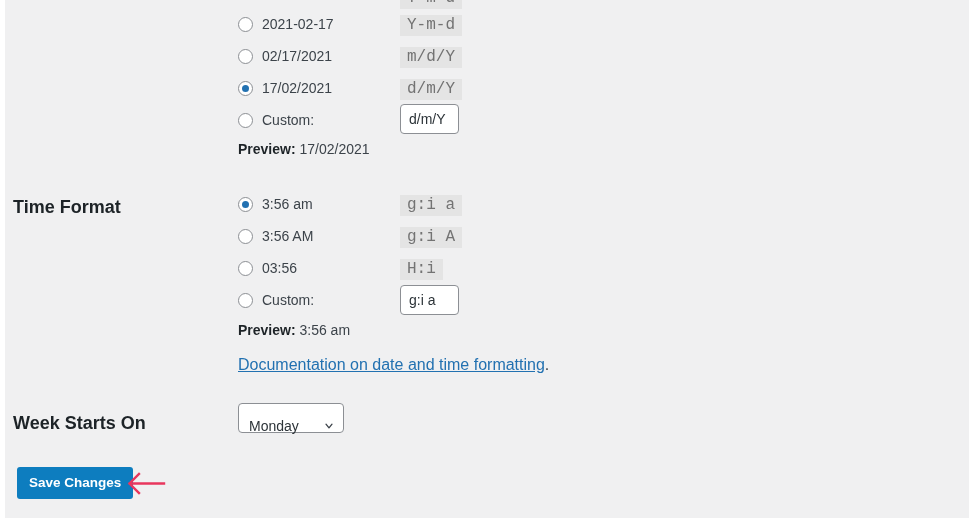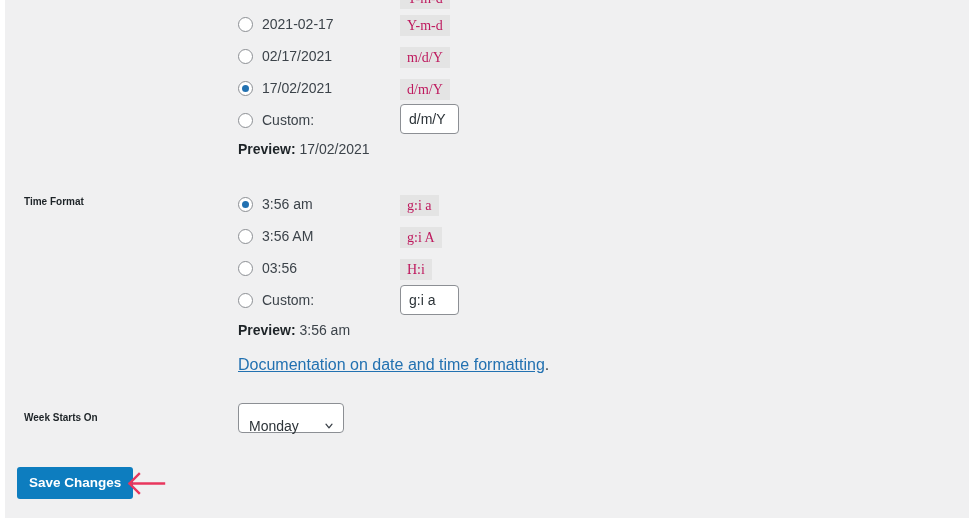--- a/index.html
+++ b/index.html
@@ -36,25 +36,25 @@
   }
 
   
   .row {
     position: absolute;
     display: flex;
     align-items: flex-start;
   }
   .th {
     width: 218px;
-    padding-left: 24px;
+    padding-left: 13px;
     box-sizing: border-box;
     font-weight: bold;
     color: #1d2327;
-    font-size: 10px;
+    font-size: 18px;
     line-height: 1.4;
   }
 
   
   .opt {
     position: absolute;
     left: 238px;
     display: flex;
     align-items: center;
     height: 20px;
@@ -84,23 +84,23 @@
   .opt-label {
     color: #3c434a;
     font-size: 14px;
     white-space: nowrap;
   }
 
   
   .code {
     position: absolute;
     background: #e4e4e4;
-    color: #be185d;
-    font-family: Liberation Serif, serif;
-    font-size: 14px;
+    color: #737373;
+    font-family: Liberation Mono, monospace;
+    font-size: 16px;
     padding: 3px 7px;
     line-height: 15px;
     white-space: pre;
   }
 
   
   .text-input {
     position: absolute;
     background: #ffffff;
     border: 1px solid #8c8f94;

